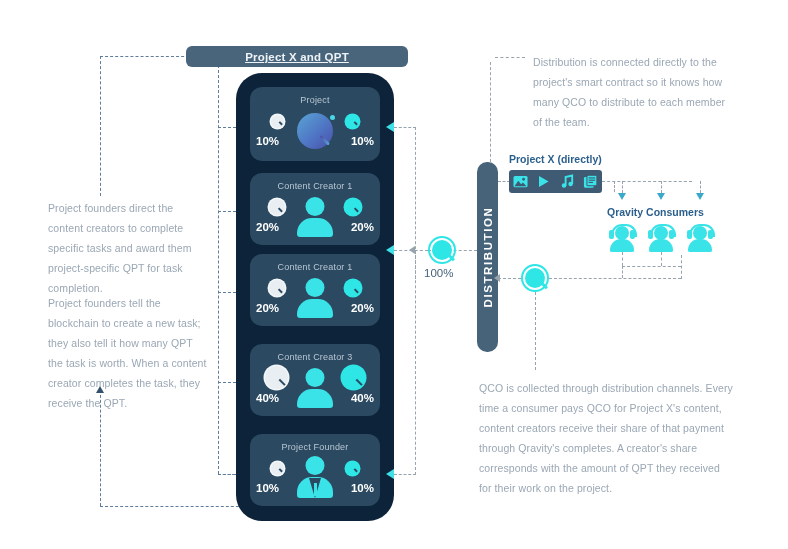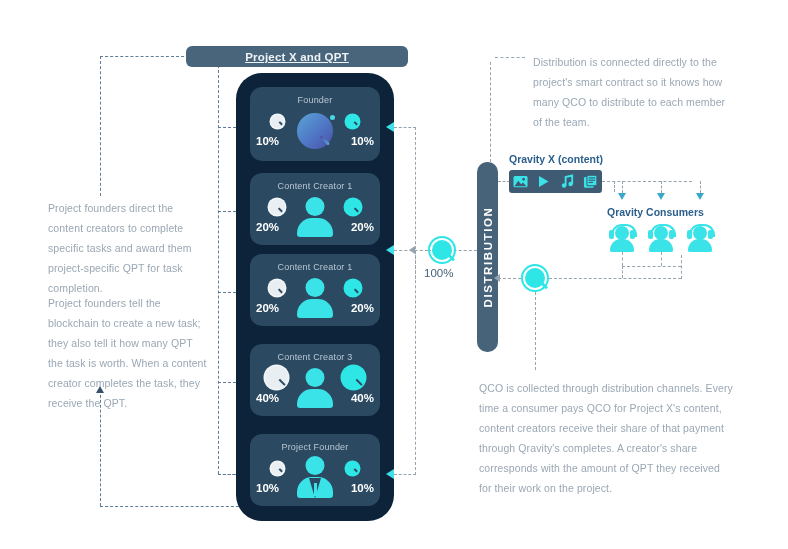--- a/index.html
+++ b/index.html
@@ -133,21 +133,21 @@
   <div class="arrR" style="left:246px;top:469.5px;"></div>
 
   <div class="abs para" id="txtA">Project founders direct the content creators to complete specific tasks and award them project-specific QPT for task completion.</div>
   <div class="abs para" id="txtB">Project founders tell the blockchain to create a new task; they also tell it how many QPT the task is worth. When a content creator completes the task, they receive the QPT.</div>
 
   <div class="abs" id="panelTitle">Project X and QPT</div>
 
   <div class="abs" id="panel">
 
     <div class="card" style="top:14px;height:74px;">
-      <div class="cardTitle">Founder</div>
+      <div class="cardTitle">Project</div>
       <div class="tokW" style="left:21px;top:28px;width:13px;height:13px;"></div>
       <div class="tokC" style="right:21px;top:28px;width:13px;height:13px;"></div>
       <div class="orb" style="left:47px;top:26px;width:36px;height:36px;">
         <div class="tail"></div>
           <div class="dot"></div>
       </div>
       <div class="pct pctL" style="top:48px;">10%</div>
       <div class="pct pctR" style="top:48px;">10%</div>
     </div>
 
@@ -231,21 +231,21 @@
     <div class="ring"></div>
       <div class="fill"></div>
       <div class="tail"></div>
   </div>
   <div class="dashHg" style="left:498px;top:278px;width:23px;"></div>
   <div class="arrLd" style="left:494px;top:274px;"></div>
   <div class="dashHg" style="left:549px;top:278px;width:132px;"></div>
   <div class="dashVg" style="left:681px;top:255px;height:24px;"></div>
   <div class="dashVg" style="left:535px;top:292px;height:78px;"></div>
 
-  <div class="abs" id="projXLabel">Qravity X (content)</div>
+  <div class="abs" id="projXLabel">Project X (directly)</div>
   <div class="dashHg" style="left:498px;top:181px;width:12px;"></div>
 
   <div class="abs" id="mediaBar">
     <span class="mico">
       <svg viewBox="0 0 16 16" width="15" height="15">
         <rect x="0.5" y="2" width="15" height="12" rx="1.6" fill="#3ae3e8"></rect>
         <circle cx="11.3" cy="5.6" r="1.5" fill="#3f5b73"></circle>
         <path d="M1.6 13 L5.6 7.2 L8.7 11 L10.6 9 L14.4 13 Z" fill="#3f5b73"></path>
       </svg>
     </span>

